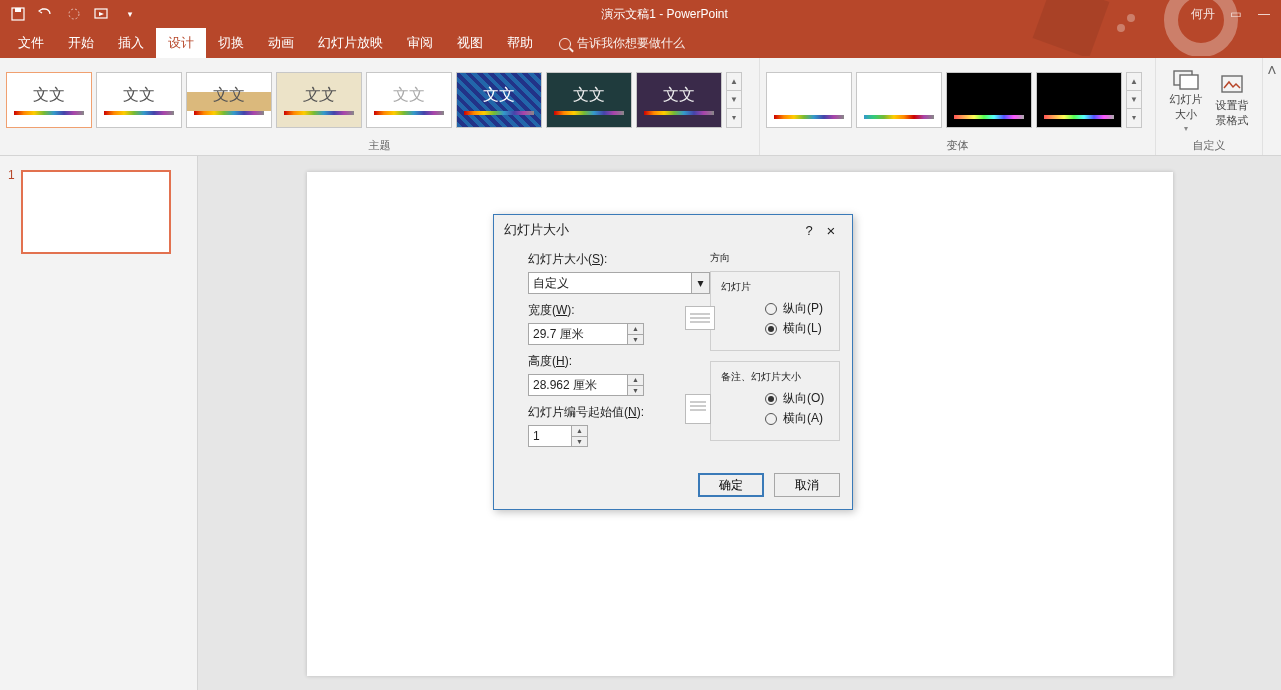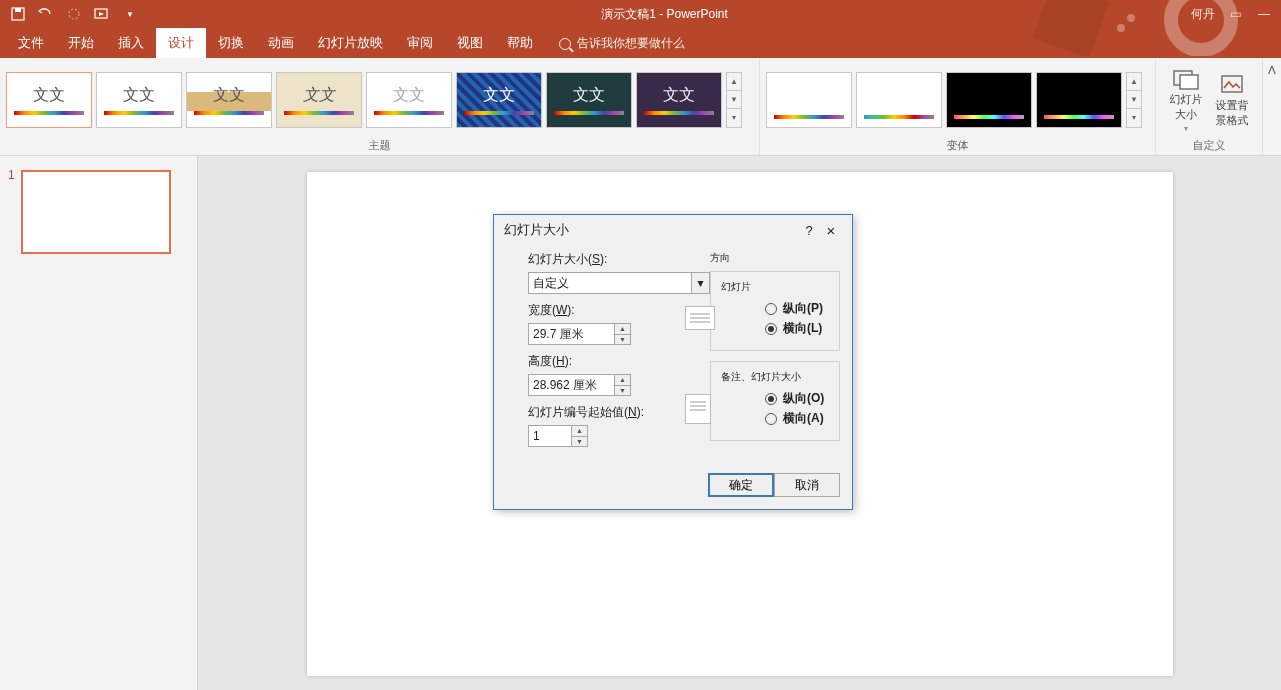--- a/index.html
+++ b/index.html
@@ -71,36 +71,36 @@
 .dlg-title .x { font-size:15px; }
 .dlg-body { padding: 6px 12px 10px; display:flex; gap:14px; }
 .col-left { width: 190px; }
 .col-right { flex:1; }
 .fld { margin-bottom: 8px; margin-left: 22px; }
 .fld-label { margin-bottom:4px; }
 .fld-label .u { text-decoration: underline; }
 .select { width: 182px; height: 22px; border:1px solid #a7a7a7; background:#fff; display:flex; align-items:center; position:relative; }
 .select span { padding-left:4px; flex:1; }
 .select .dd { width:18px; height:100%; border-left:1px solid #a7a7a7; display:flex; align-items:center; justify-content:center; background:#efefef; }
-.spinner { width: 103px; height:22px; border:1px solid #a7a7a7; background:#fff; display:flex; align-items:center; }
+.spinner { width: 116px; height:22px; border:1px solid #a7a7a7; background:#fff; display:flex; align-items:center; }
 .spinner.small { width:60px; }
 .spinner span { padding-left:4px; flex:1; }
 .spinner .sp { width:16px; height:100%; border-left:1px solid #a7a7a7; display:flex; flex-direction:column; background:#efefef; }
 .spinner .sp div{ flex:1; font-size:7px; display:flex; align-items:center; justify-content:center; color:#555; cursor:pointer;}
 .spinner .sp div:first-child{ border-bottom:1px solid #a7a7a7;}
 .fieldset { border:1px solid #cfcfcf; padding: 8px 10px 10px; margin-bottom:10px; }
 .fieldset .legend { font-size:10px; margin-bottom:6px; }
 .fieldset.outer { border:none; padding:0; }
-.radio-row { display:flex; align-items:center; gap:6px; margin:3px 0 3px 44px; cursor:pointer; position:relative;font-weight:bold; }
+.radio-row { display:flex; align-items:center; gap:6px; margin:3px 0 3px 44px; cursor:pointer; position:relative; }
 .radio { width:12px; height:12px; border:1px solid #555; border-radius:50%; display:inline-flex; align-items:center; justify-content:center; }
 .radio.checked::after { content:""; width:6px; height:6px; background:#333; border-radius:50%; }
 .orient-icon { position:absolute; left:-36px; top:4px; width:26px; height:30px; border:1px solid #bbb; background:#fff; }
 .orient-icon.landscape { width:30px; height:24px; top:6px; }
 .orient-icon::before { content:""; position:absolute; left:4px; right:4px; top:6px; height:2px; background:#ccc; box-shadow:0 4px 0 #ccc, 0 8px 0 #ccc; }
-.dlg-buttons { display:flex; justify-content:flex-end; padding:8px 12px 12px; }
+.dlg-buttons { display:flex; justify-content:flex-end; gap:10px; padding:8px 12px 12px; }
 .btn { width:66px; height:24px; border:1px solid #a7a7a7; background:#efefef; cursor:pointer; font-size:12px; }
 .btn.primary { border:2px solid #3a7ab8; }
 .titlebar-deco { position:absolute; right:0; top:0; height:56px; width:280px; opacity:.3; overflow:hidden; pointer-events:none; }
 </style>
 </head>
 <body>
 
 <div class="titlebar">
   <div class="qat">
     <span class="qat-icon">

